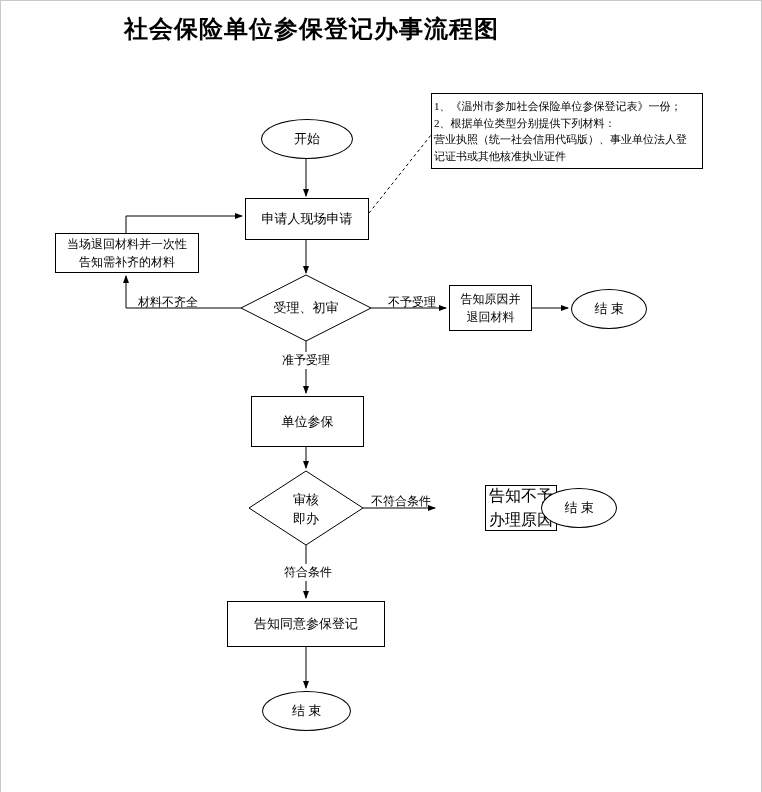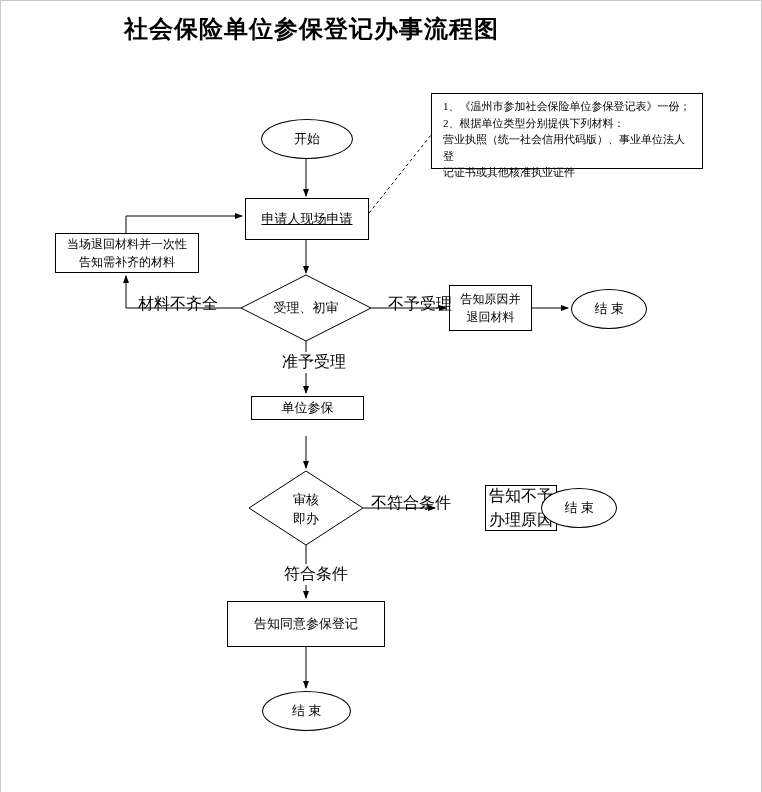--- a/index.html
+++ b/index.html
@@ -8,24 +8,24 @@
   .canvas { position:relative; width:762px; height:792px; background:#fff;
             border-top:1px solid #c9c9c9; border-left:1px solid #c9c9c9; border-right:1px solid #c9c9c9;
             overflow:hidden; }
   .wires { position:absolute; left:0; top:0; width:762px; height:792px; }
   .title { position:absolute; left:123px; top:12px; font-size:24px; font-weight:bold; letter-spacing:1px; }
   .node { position:absolute; display:flex; align-items:center; justify-content:center; text-align:center;
           border:1px solid #000; background:#fff; font-size:13px; white-space:pre-line; line-height:1.5; }
   .oval { border-radius:50%; }
   .dtext { position:absolute; display:flex; align-items:center; justify-content:center; text-align:center;
            font-size:13px; white-space:pre-line; line-height:1.5; }
-  .lbl { position:absolute; font-size:16px; white-space:nowrap; }
+  .lbl { position:absolute; font-size:12px; white-space:nowrap; }
   .onv { background:#fff; padding:0 2px; }
   .note { font-size:11px; text-align:left; justify-content:flex-start; align-items:flex-start;
-          padding:4px 11px; line-height:1.5; }
+          padding:4px 2px; line-height:1.5; }
 </style>
 </head>
 <body>
 
 <div class="canvas">
 
   <svg class="wires" viewBox="0 0 762 792" xmlns="http://www.w3.org/2000/svg">
     <defs>
       <marker id="arw" markerWidth="9" markerHeight="7" refX="7" refY="3" orient="auto">
         <path d="M0,0 L8,3 L0,6 Z" fill="#000"></path>
@@ -47,38 +47,38 @@
       <line x1="305" y1="642" x2="305" y2="687" marker-end="url(#arw)"></line>
       <polygon points="240,307 305,274 370,307 305,340" fill="#fff"></polygon>
       <polygon points="248,507 305,470 362,507 305,544" fill="#fff"></polygon>
     </g>
   </svg>
 
   <div class="title">社会保险单位参保登记办事流程图</div>
 
   <div class="node oval" style="left:260px;top:118px;width:92px;height:40px;text-align:right;">开始</div>
 
-  <div class="node" style="left:244px;top:197px;width:124px;height:42px;text-decoration:underline;">申请人现场申请</div>
+  <div class="node" style="left:244px;top:197px;width:124px;height:42px;">申请人现场申请</div>
 
   <div class="node note" style="left:430px;top:92px;width:272px;height:76px;">1、《温州市参加社会保险单位参保登记表》一份；
 2、根据单位类型分别提供下列材料：
 营业执照（统一社会信用代码版）、事业单位法人登
 记证书或其他核准执业证件</div>
 
   <div class="node" style="left:54px;top:232px;width:144px;height:40px;font-size:12px;">当场退回材料并一次性
 告知需补齐的材料</div>
 
   <div class="dtext" style="left:242px;top:296px;width:126px;height:22px;">受理、初审</div>
 
   <div class="node" style="left:448px;top:284px;width:83px;height:46px;font-size:12px;">告知原因并
 退回材料</div>
 
   <div class="node oval" style="left:570px;top:288px;width:76px;height:40px;">结 束</div>
 
-  <div class="node" style="left:250px;top:395px;width:113px;height:24px;">单位参保</div>
+  <div class="node" style="left:250px;top:395px;width:113px;height:51px;">单位参保</div>
 
   <div class="dtext" style="left:262px;top:488px;width:86px;height:40px;">审核
 即办</div>
 
   <div class="node" style="left:437px;top:484px;width:72px;height:46px;font-size:16px;margin-left:47px;">告知不予
 办理原因</div>
 
   <div class="node oval" style="left:540px;top:487px;width:76px;height:40px;">结 束</div>
 
   <div class="node" style="left:226px;top:600px;width:158px;height:46px;">告知同意参保登记</div>

